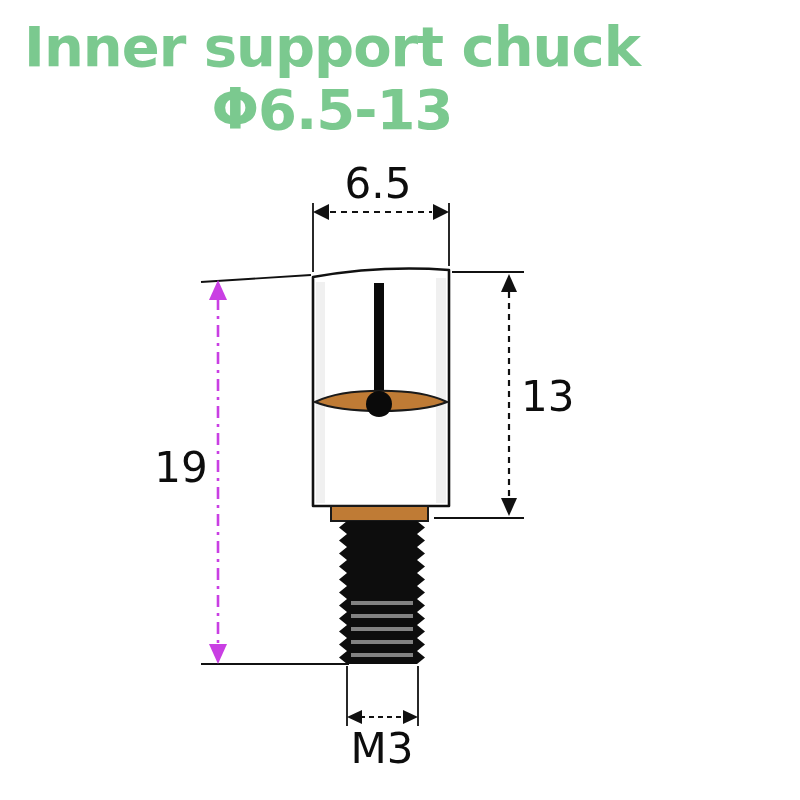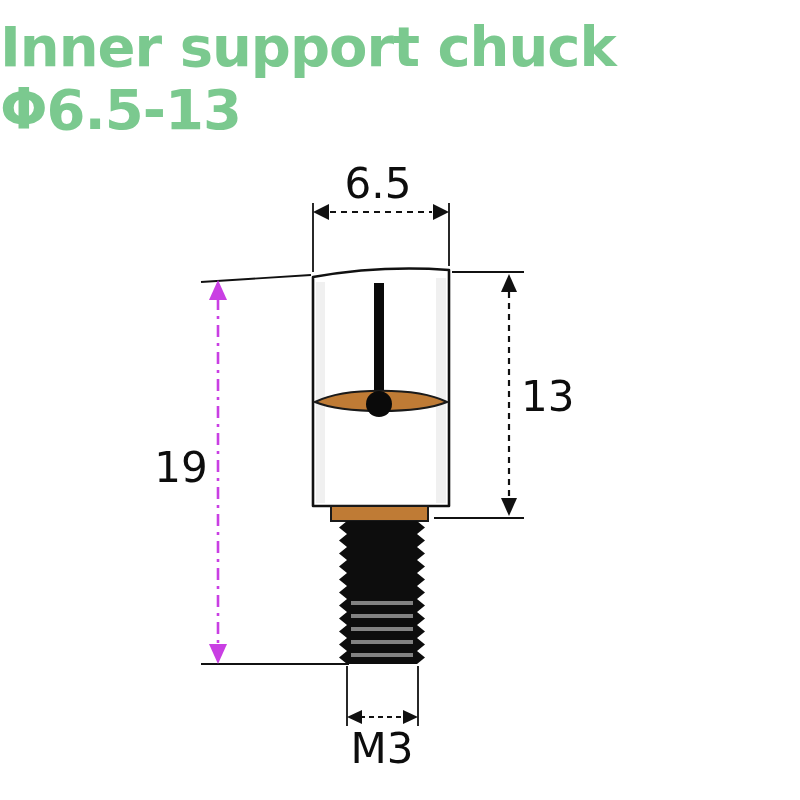--- a/index.html
+++ b/index.html
@@ -9,21 +9,21 @@
     height: 800px;
     background: #ffffff;
     overflow: hidden;
     font-family: "DejaVu Sans", "Liberation Sans", sans-serif;
   }
   .title {
     position: absolute;
     top: 16px;
     left: 0;
     width: 664px;
-    text-align: left;
+    text-align: center;
     color: #7bc98f;
     font-weight: 700;
     line-height: 1.12;
     z-index: 2;
   }
   .title .line1 { font-size: 56px; letter-spacing: -1px; }
   .title .line2 { font-size: 56px; letter-spacing: -1px; }
   svg.drawing { position: absolute; top: 0; left: 0; }
   svg text {
     font-family: "DejaVu Sans", "Liberation Sans", sans-serif;

